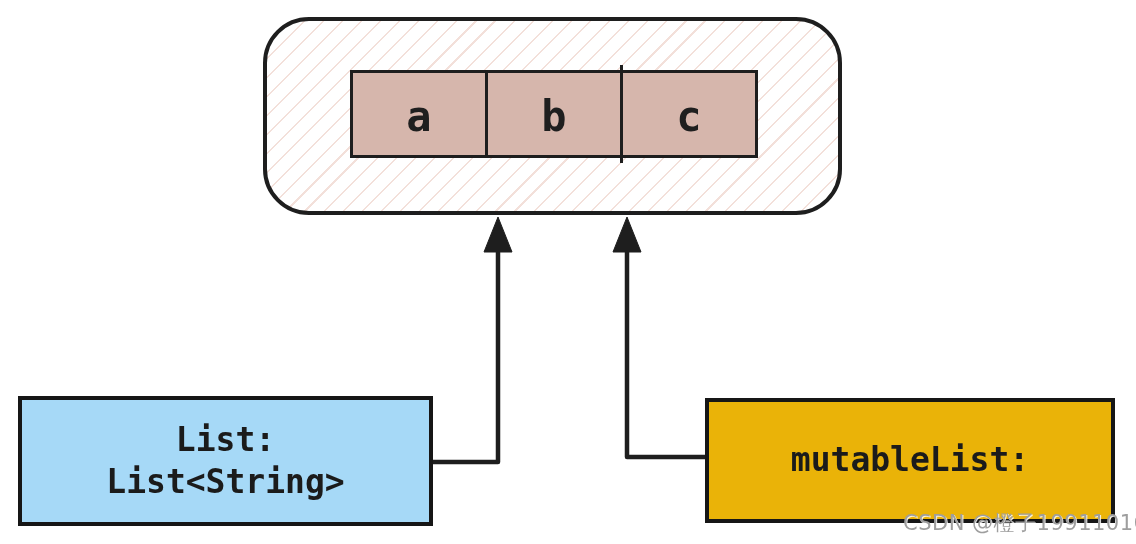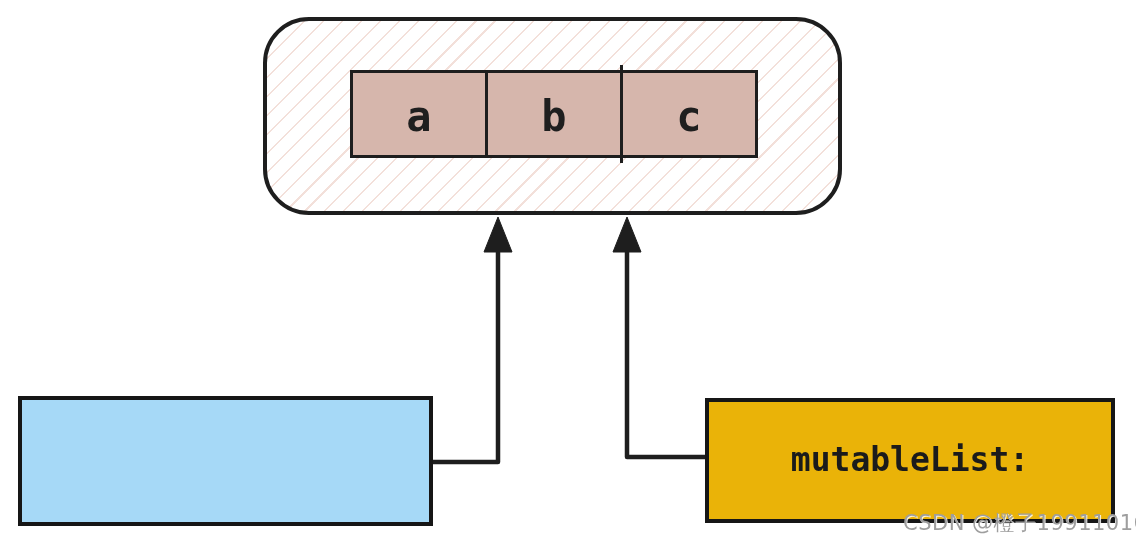--- a/index.html
+++ b/index.html
@@ -150,20 +150,22 @@
   </div>
 
   <svg class="arrows" width="1136" height="544" viewBox="0 0 1136 544" xmlns="http://www.w3.org/2000/svg">
     <path class="arrow-line" d="M 433 462 L 498 462 L 498 249"></path>
     <polygon class="arrow-head" points="498,217 484,252 512,252"></polygon>
     <path class="arrow-line" d="M 705 457 L 627 457 L 627 249"></path>
     <polygon class="arrow-head" points="627,217 613,252 641,252"></polygon>
   </svg>
 
   <div class="refbox blue">
+    <div>List:</div>
+    <div>List&lt;String&gt;</div>
   </div>
 
   <div class="refbox purple">
     <div>mutableList:</div>
   </div>
 
   <div class="watermark">CSDN @橙子19911016</div>
 
 </div>
 

